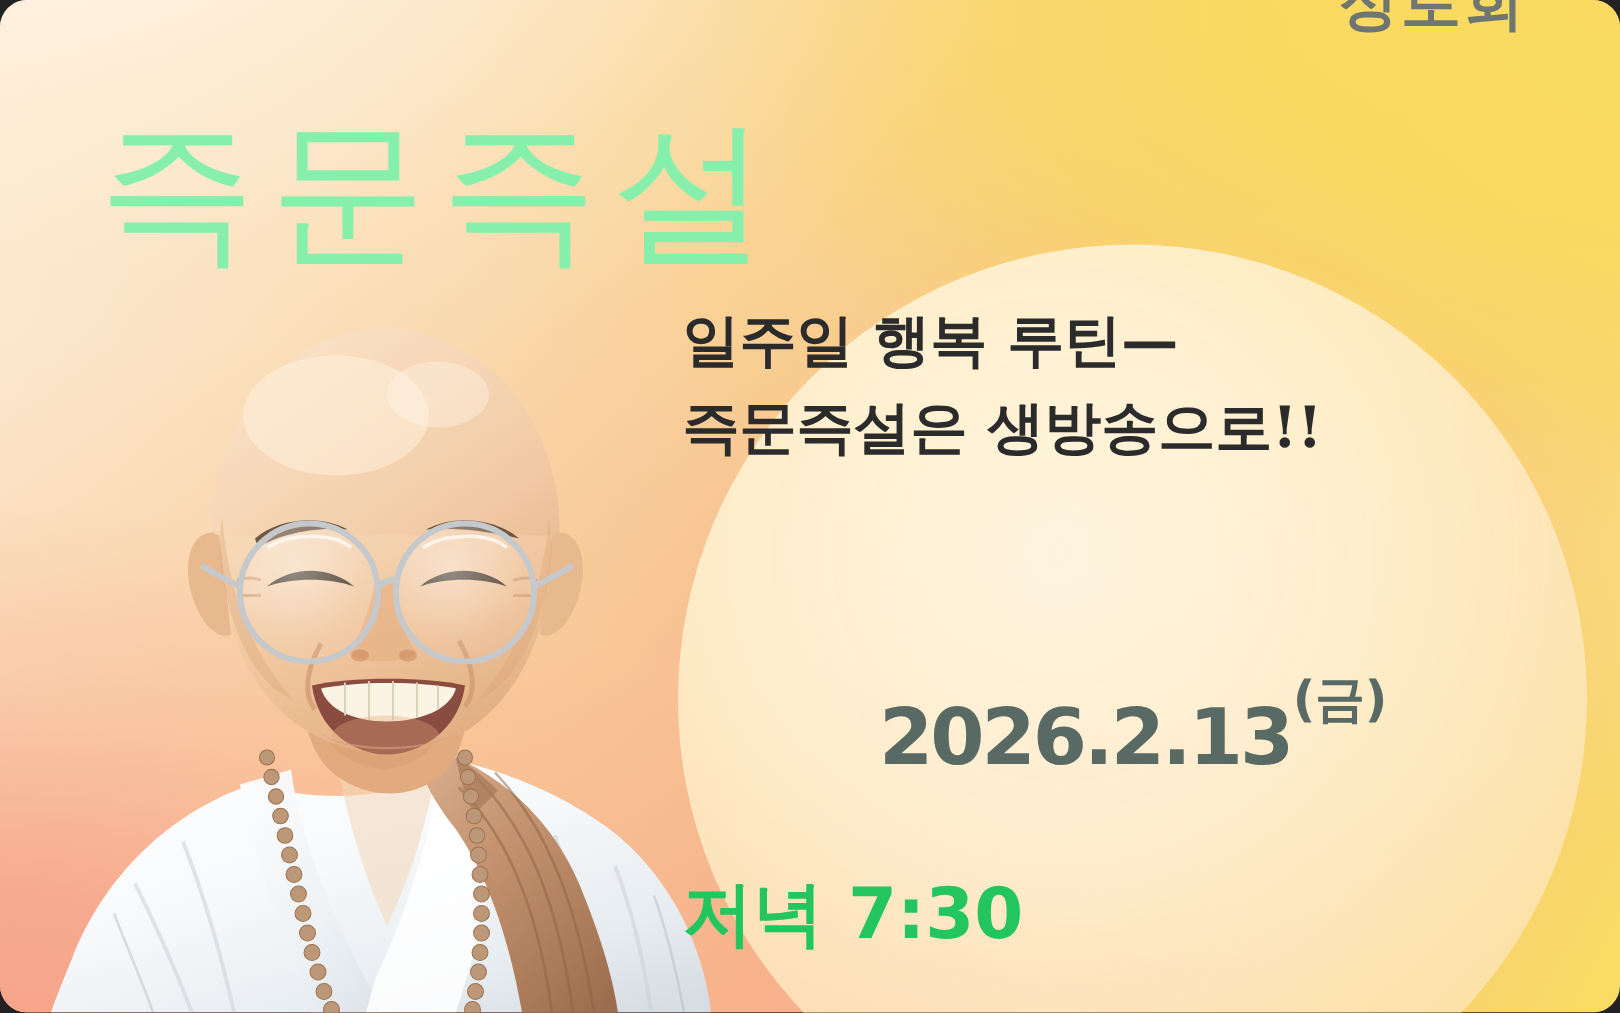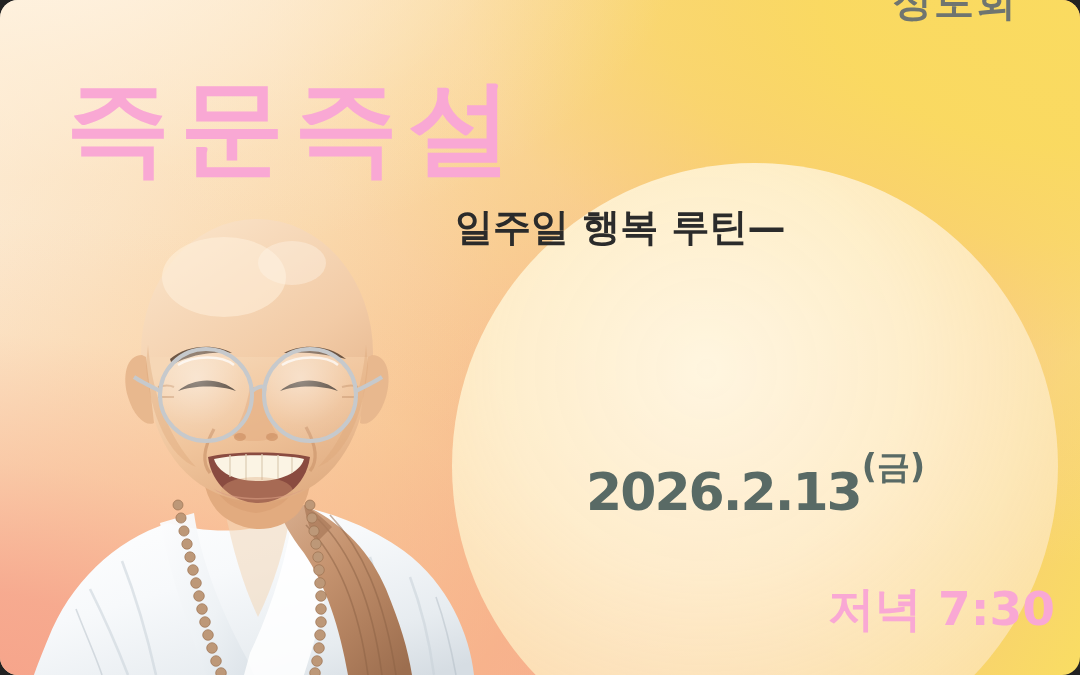--- a/index.html
+++ b/index.html
@@ -86,23 +86,23 @@
     filter: blur(0.4px);
   }
 
   
   .headline {
     position: absolute;
     left: 66px;
     top: -8px;
     font-family: "DejaVu Serif", "Liberation Serif", serif;
     font-size: 104px;
-    font-weight: 700;
+    font-weight: 400;
     letter-spacing: 10px;
-    color: #f9a8d4;
+    color: #86efac;
     line-height: 1.25;
     white-space: nowrap;
   }
 
   
   .org-name {
     position: absolute;
     right: 62px;
     top: -26px;
     font-family: "DejaVu Serif", "Liberation Serif", serif;
@@ -152,26 +152,26 @@
     top: -32px;
     left: 1px;
   }
 
   
   .time-row {
     position: absolute;
     left: 455px;
     top: 578px;
     width: 600px;
-    text-align: right;
+    text-align: left;
     white-space: nowrap;
     font-family: "DejaVu Sans", "Liberation Sans", sans-serif;
     font-size: 47px;
     font-weight: 700;
-    color: #f9a8d4;
+    color: #22c55e;
     letter-spacing: 0px;
   }
 
   
   .monk {
     position: absolute;
     left: 18px;
     bottom: 0;
     width: 470px;
     height: 470px;
@@ -374,20 +374,21 @@
       </g>
     </svg>
   </div>
 
   <div class="org-name">정토회</div>
 
   <h1 class="headline">즉문즉설</h1>
 
   <div class="tagline">
     <span class="ln">일주일 행복 루틴—</span>
+    <span class="ln">즉문즉설은 생방송으로!!</span>
   </div>
 
   <div class="date-row">
     <span class="date-main">2026.2.13</span><span class="date-dow">(금)</span>
   </div>
 
   <div class="time-row">저녁 7:30</div>
 
 </div>
 

